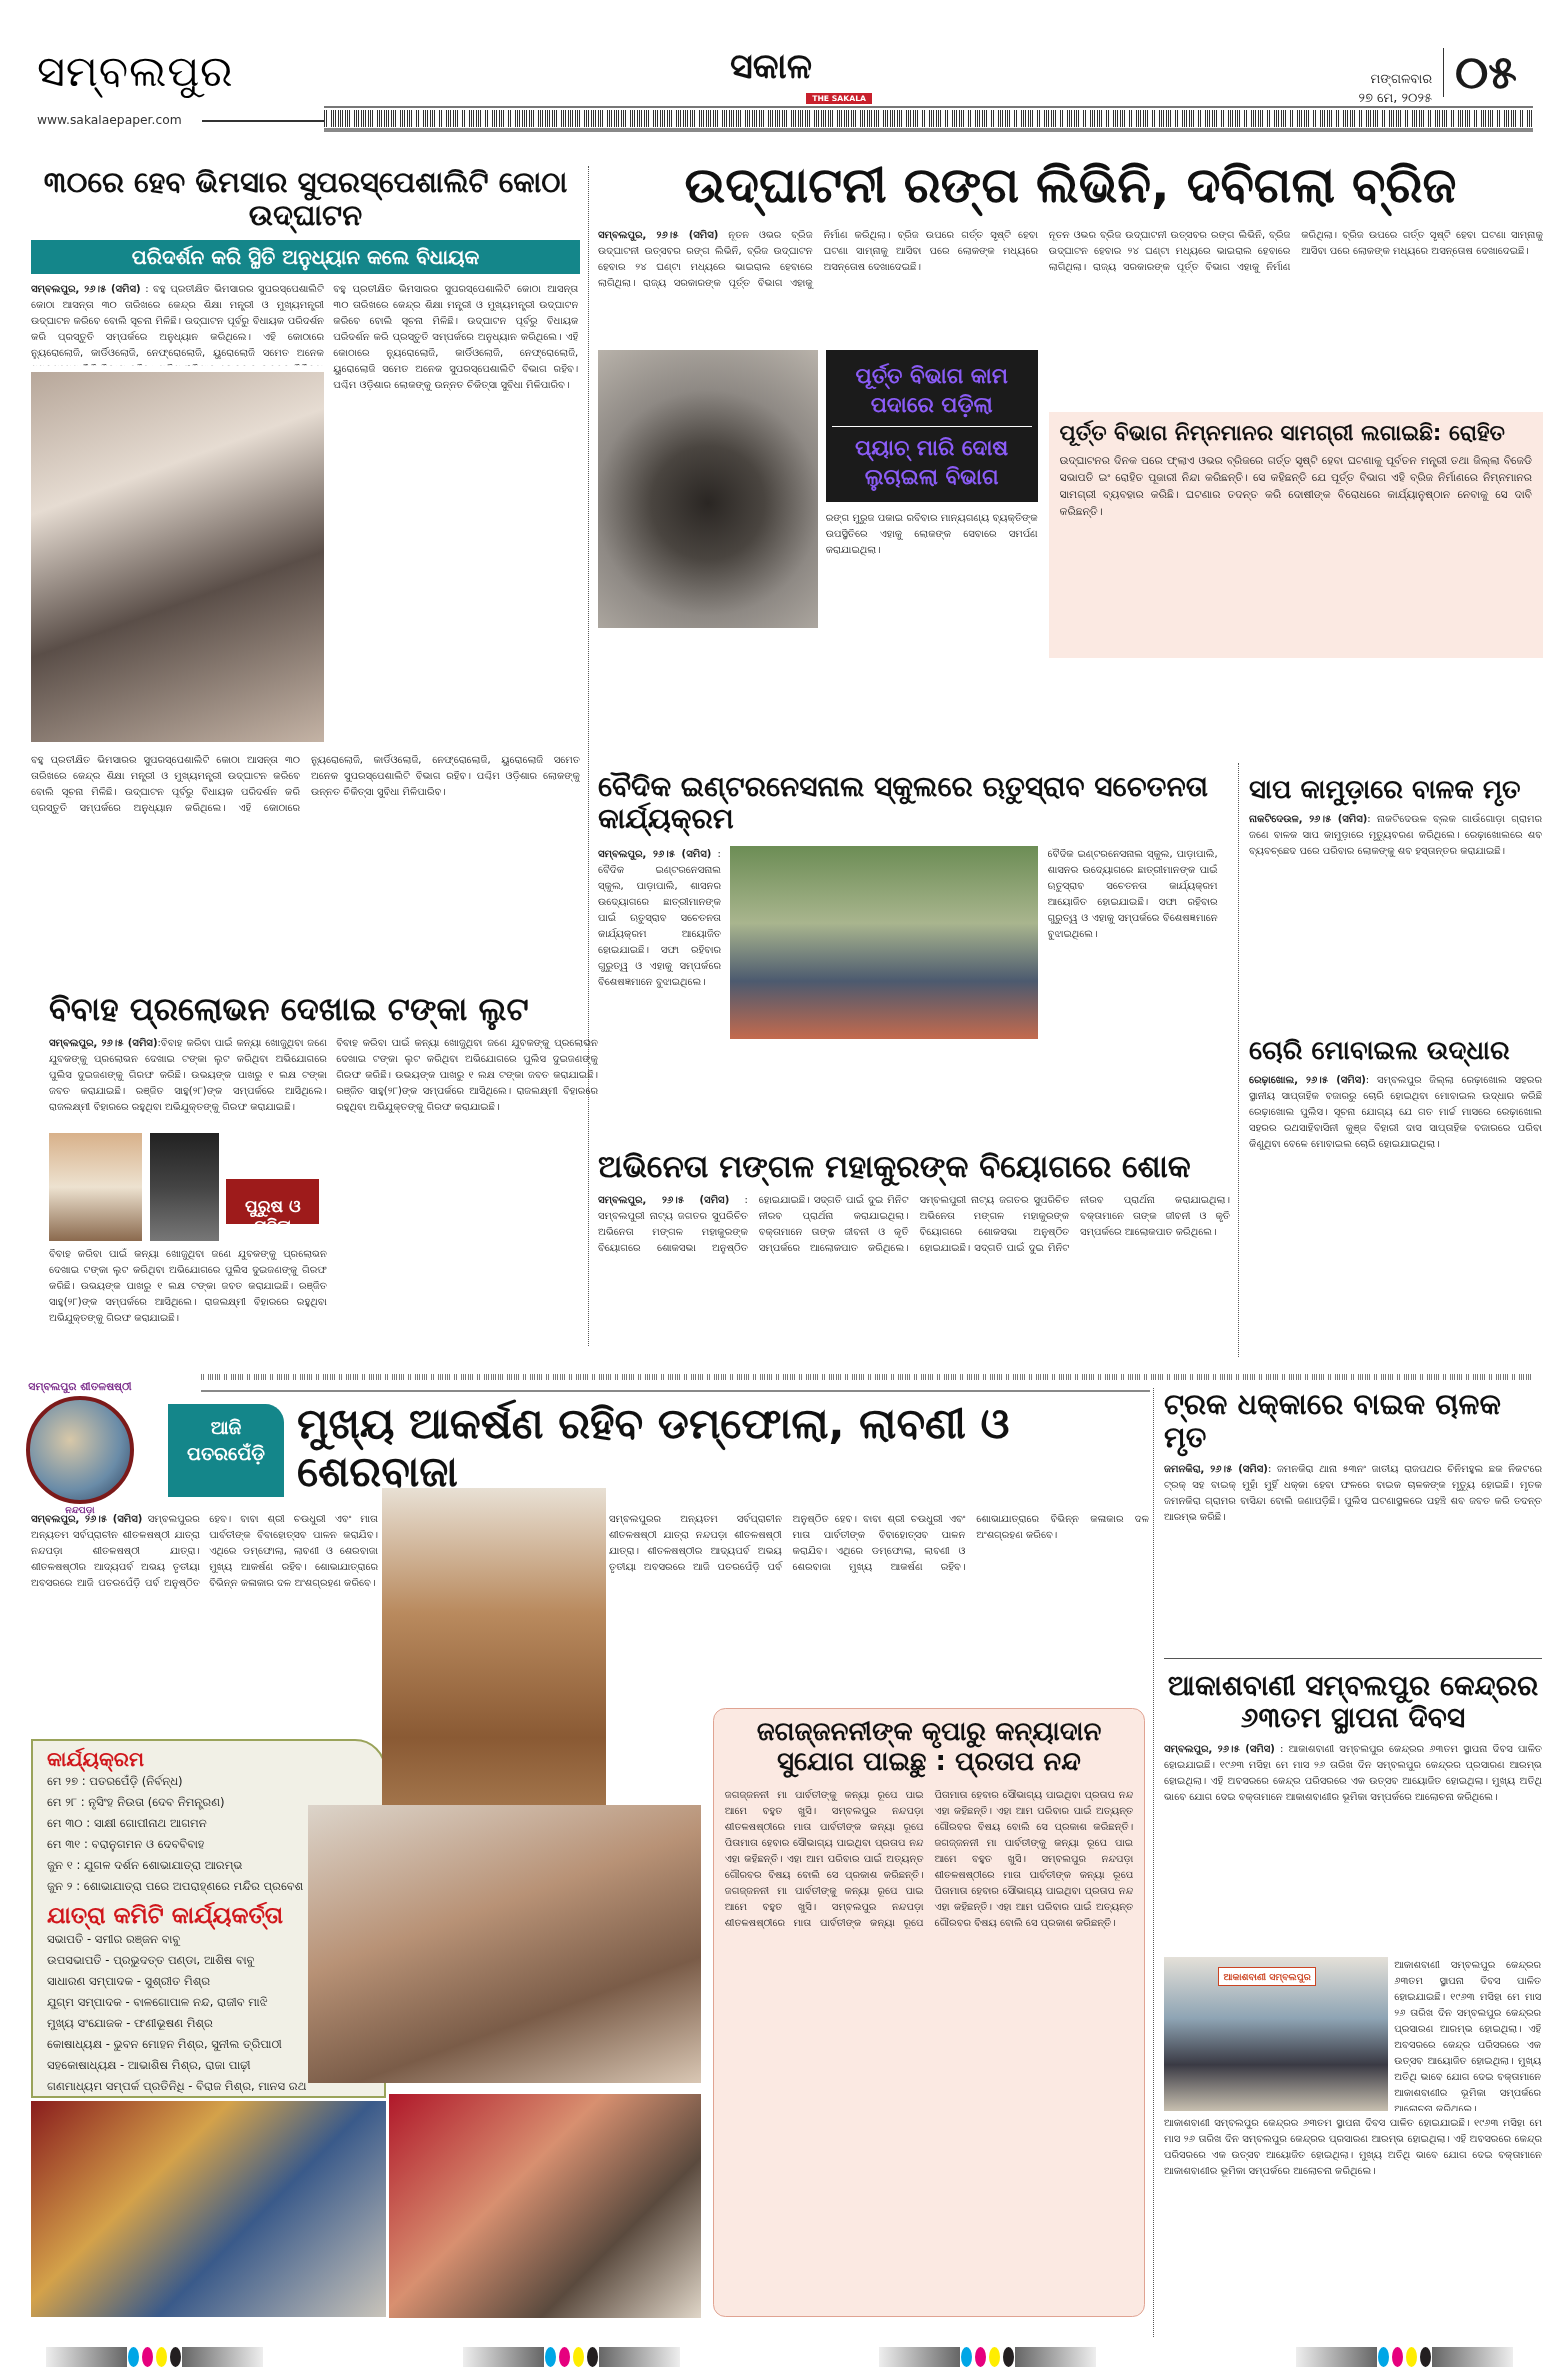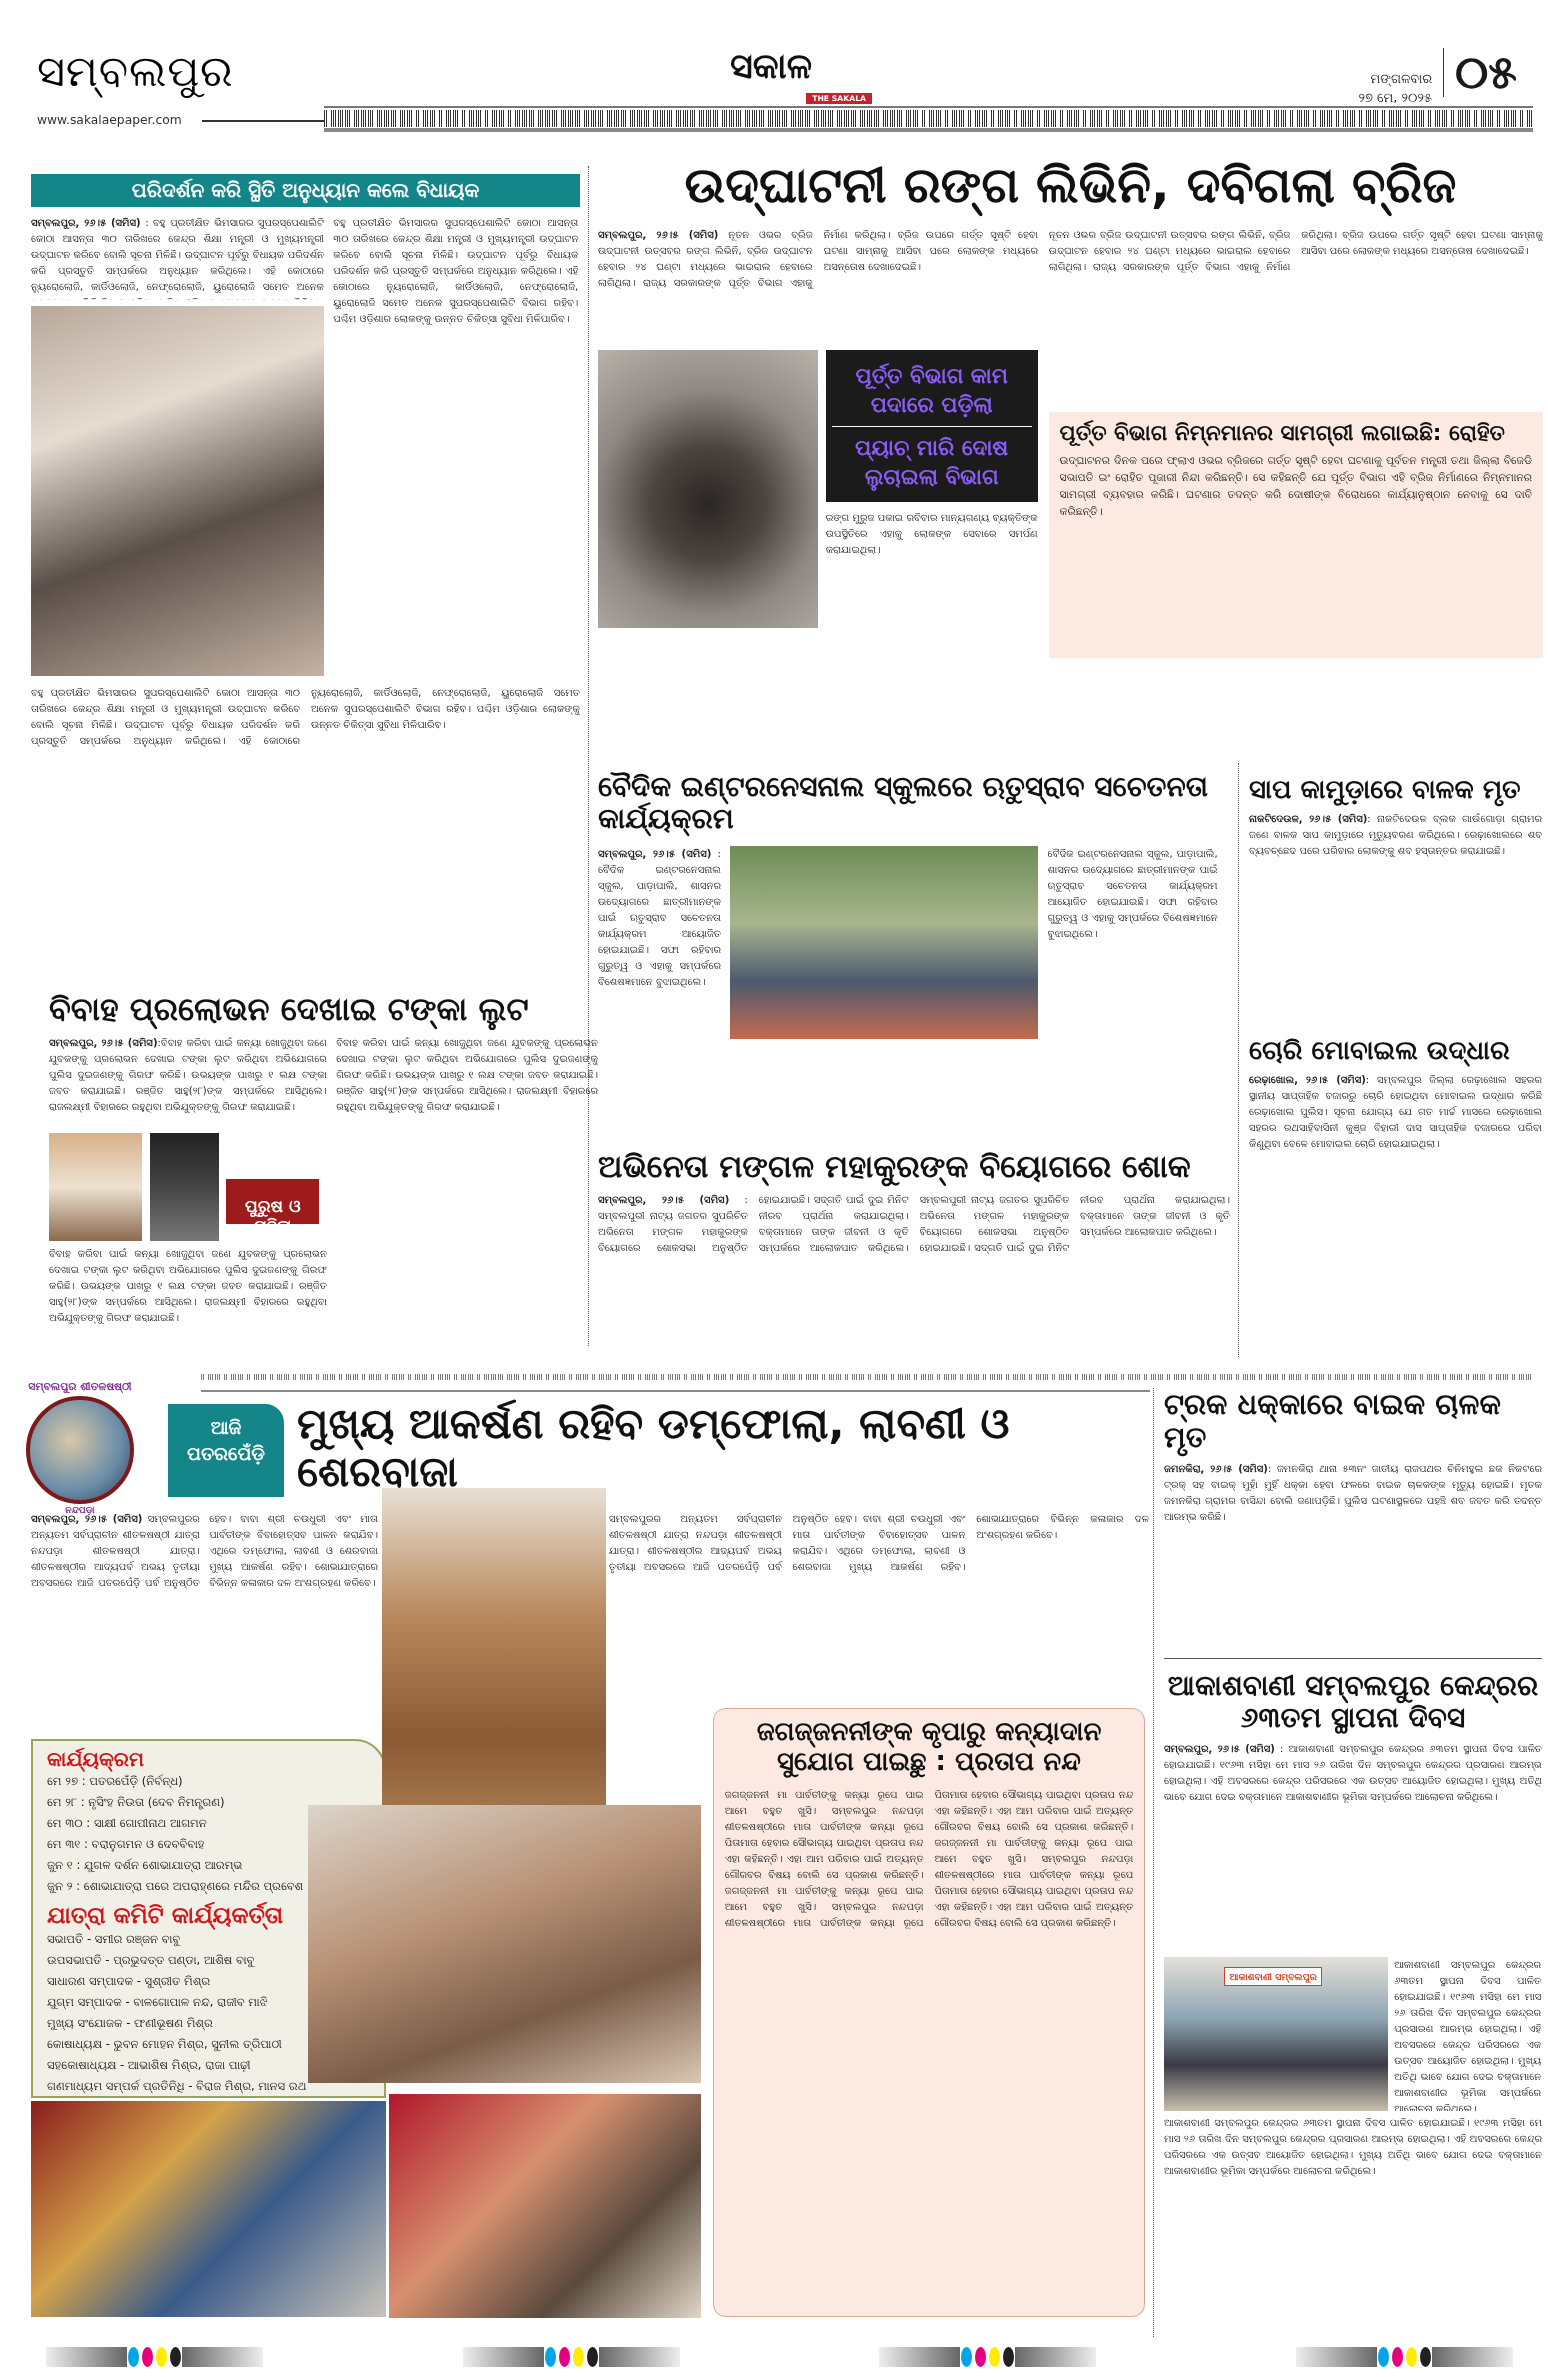--- a/index.html
+++ b/index.html
@@ -44,20 +44,21 @@
 <div class="abs dateblock">
   <div>ମଙ୍ଗଳବାର</div>
   <div>୨୭ ମେ, ୨୦୨୫</div>
 </div>
 <div class="abs pageno">୦୫</div>
 <div class="abs rule-top"></div>
 <div class="abs barcode"></div>
 <div class="abs rule-bot"></div>
 
 <div class="col" style="left:31px;top:166px;width:549px;height:810px;">
+  <div class="hl" style="font-size:29px;text-align:center;">୩୦ରେ ହେବ ଭିମସାର ସୁପରସ୍ପେଶାଲିଟି କୋଠା ଉଦ୍‌ଘାଟନ</div>
   <div class="teal-bar" style="font-size:20px;padding:4.6px 0;margin-top:7.7px;">ପରିଦର୍ଶନ କରି ସ୍ଥିତି ଅନୁଧ୍ୟାନ କଲେ ବିଧାୟକ</div>
   <div style="display:flex;gap:9.3px;margin-top:7.7px;">
     <div style="width:293px;">
       <div class="body-text" style="height:85px;"><b>ସମ୍ବଲପୁର, ୨୬।୫ (ସମିସ)</b> : <span>ବହୁ ପ୍ରତୀକ୍ଷିତ ଭିମସାରର ସୁପରସ୍ପେଶାଲିଟି କୋଠା ଆସନ୍ତା ୩୦ ତାରିଖରେ କେନ୍ଦ୍ର ଶିକ୍ଷା ମନ୍ତ୍ରୀ ଓ ମୁଖ୍ୟମନ୍ତ୍ରୀ ଉଦ୍‌ଘାଟନ କରିବେ ବୋଲି ସୂଚନା ମିଳିଛି। ଉଦ୍‌ଘାଟନ ପୂର୍ବରୁ ବିଧାୟକ ପରିଦର୍ଶନ କରି ପ୍ରସ୍ତୁତି ସମ୍ପର୍କରେ ଅନୁଧ୍ୟାନ କରିଥିଲେ। ଏହି କୋଠାରେ ନ୍ୟୁରୋଲୋଜି, କାର୍ଡିଓଲୋଜି, ନେଫ୍ରୋଲୋଜି, ୟୁରୋଲୋଜି ସମେତ ଅନେକ ସୁପରସ୍ପେଶାଲିଟି ବିଭାଗ ରହିବ। ପଶ୍ଚିମ ଓଡ଼ିଶାର ଲୋକଙ୍କୁ ଉନ୍ନତ ଚିକିତ୍ସା ସୁବିଧା ମିଳିପାରିବ।</span></div>
       <div class="photo" style="position:relative;width:293px;height:370px;margin-top:6.2px;background:linear-gradient(160deg,#b7a79a,#e6dcd2 30%,#5a4e48 60%,#c4b3a5);"></div>
     </div>
     <div class="body-text" style="width:245px;height:463px;">ବହୁ ପ୍ରତୀକ୍ଷିତ ଭିମସାରର ସୁପରସ୍ପେଶାଲିଟି କୋଠା ଆସନ୍ତା ୩୦ ତାରିଖରେ କେନ୍ଦ୍ର ଶିକ୍ଷା ମନ୍ତ୍ରୀ ଓ ମୁଖ୍ୟମନ୍ତ୍ରୀ ଉଦ୍‌ଘାଟନ କରିବେ ବୋଲି ସୂଚନା ମିଳିଛି। ଉଦ୍‌ଘାଟନ ପୂର୍ବରୁ ବିଧାୟକ ପରିଦର୍ଶନ କରି ପ୍ରସ୍ତୁତି ସମ୍ପର୍କରେ ଅନୁଧ୍ୟାନ କରିଥିଲେ। ଏହି କୋଠାରେ ନ୍ୟୁରୋଲୋଜି, କାର୍ଡିଓଲୋଜି, ନେଫ୍ରୋଲୋଜି, ୟୁରୋଲୋଜି ସମେତ ଅନେକ ସୁପରସ୍ପେଶାଲିଟି ବିଭାଗ ରହିବ। ପଶ୍ଚିମ ଓଡ଼ିଶାର ଲୋକଙ୍କୁ ଉନ୍ନତ ଚିକିତ୍ସା ସୁବିଧା ମିଳିପାରିବ।</div>
   </div>
   <div class="body-text" style="margin-top:7.7px;height:216px;column-count:2;column-gap:10.8px;">ବହୁ ପ୍ରତୀକ୍ଷିତ ଭିମସାରର ସୁପରସ୍ପେଶାଲିଟି କୋଠା ଆସନ୍ତା ୩୦ ତାରିଖରେ କେନ୍ଦ୍ର ଶିକ୍ଷା ମନ୍ତ୍ରୀ ଓ ମୁଖ୍ୟମନ୍ତ୍ରୀ ଉଦ୍‌ଘାଟନ କରିବେ ବୋଲି ସୂଚନା ମିଳିଛି। ଉଦ୍‌ଘାଟନ ପୂର୍ବରୁ ବିଧାୟକ ପରିଦର୍ଶନ କରି ପ୍ରସ୍ତୁତି ସମ୍ପର୍କରେ ଅନୁଧ୍ୟାନ କରିଥିଲେ। ଏହି କୋଠାରେ ନ୍ୟୁରୋଲୋଜି, କାର୍ଡିଓଲୋଜି, ନେଫ୍ରୋଲୋଜି, ୟୁରୋଲୋଜି ସମେତ ଅନେକ ସୁପରସ୍ପେଶାଲିଟି ବିଭାଗ ରହିବ। ପଶ୍ଚିମ ଓଡ଼ିଶାର ଲୋକଙ୍କୁ ଉନ୍ନତ ଚିକିତ୍ସା ସୁବିଧା ମିଳିପାରିବ।</div>
 </div>
@@ -185,21 +186,21 @@
   <div class="hl" style="font-size:29px;">ଟ୍ରକ ଧକ୍କାରେ ବାଇକ ଚାଳକ ମୃତ</div>
   <div class="body-text" style="margin-top:6.2px;height:208px;"><b>ଜମନକିରା, ୨୬।୫ (ସମିସ)</b>: <span>ଜମନକିରା ଥାନା ୫୩ନଂ ଜାତୀୟ ରାଜପଥର ଚିନିମହୁଲ ଛକ ନିକଟରେ ଟ୍ରକ୍ ସହ ବାଇକ୍ ମୁହାଁ ମୁହିଁ ଧକ୍କା ହେବା ଫଳରେ ବାଇକ ଚାଳକଙ୍କ ମୃତ୍ୟୁ ହୋଇଛି। ମୃତକ ଜମନକିରା ଗ୍ରାମର ବାସିନ୍ଦା ବୋଲି ଜଣାପଡ଼ିଛି। ପୁଲିସ ଘଟଣାସ୍ଥଳରେ ପହଞ୍ଚି ଶବ ଜବତ କରି ତଦନ୍ତ ଆରମ୍ଭ କରିଛି।</span></div>
 </div>
 <div class="hline" style="left:1164px;width:378px;top:1658px;height:0.8px;"></div>
 
 <div class="col" style="left:1164px;top:1670px;width:378px;height:648px;">
   <div class="hl" style="font-size:28px;text-align:center;">ଆକାଶବାଣୀ ସମ୍ବଲପୁର କେନ୍ଦ୍ରର ୬୩ତମ ସ୍ଥାପନା ଦିବସ</div>
   <div class="body-text" style="margin-top:6.2px;height:216px;"><b>ସମ୍ବଲପୁର, ୨୬।୫ (ସମିସ)</b> : <span>ଆକାଶବାଣୀ ସମ୍ବଲପୁର କେନ୍ଦ୍ରର ୬୩ତମ ସ୍ଥାପନା ଦିବସ ପାଳିତ ହୋଇଯାଇଛି। ୧୯୬୩ ମସିହା ମେ ମାସ ୨୬ ତାରିଖ ଦିନ ସମ୍ବଲପୁର କେନ୍ଦ୍ରର ପ୍ରସାରଣ ଆରମ୍ଭ ହୋଇଥିଲା। ଏହି ଅବସରରେ କେନ୍ଦ୍ର ପରିସରରେ ଏକ ଉତ୍ସବ ଆୟୋଜିତ ହୋଇଥିଲା। ମୁଖ୍ୟ ଅତିଥି ଭାବେ ଯୋଗ ଦେଇ ବକ୍ତାମାନେ ଆକାଶବାଣୀର ଭୂମିକା ସମ୍ପର୍କରେ ଆଲୋଚନା କରିଥିଲେ।</span></div>
   <div style="display:flex;gap:6.2px;">
     <div class="photo" style="position:relative;width:224px;height:154px;background:linear-gradient(180deg,#e4e0d8,#8ea4b4 40%,#3a3a44 70%,#c8c0b0);">
-      <div style="position:absolute;left:54px;top:10.8px;background:#fff;border:1.5px solid #c42;color:#c42;font-size:9.3px;font-weight:bold;padding:2.3px 4.6px;margin-left:6px;">ଆକାଶବାଣୀ ସମ୍ବଲପୁର</div>
+      <div style="position:absolute;left:54px;top:10.8px;background:#fff;border:1.5px solid #c42;color:#c42;font-size:9.3px;font-weight:bold;padding:2.3px 4.6px;">ଆକାଶବାଣୀ ସମ୍ବଲପୁର</div>
     </div>
     <div class="body-text" style="width:147px;height:154px;">ଆକାଶବାଣୀ ସମ୍ବଲପୁର କେନ୍ଦ୍ରର ୬୩ତମ ସ୍ଥାପନା ଦିବସ ପାଳିତ ହୋଇଯାଇଛି। ୧୯୬୩ ମସିହା ମେ ମାସ ୨୬ ତାରିଖ ଦିନ ସମ୍ବଲପୁର କେନ୍ଦ୍ରର ପ୍ରସାରଣ ଆରମ୍ଭ ହୋଇଥିଲା। ଏହି ଅବସରରେ କେନ୍ଦ୍ର ପରିସରରେ ଏକ ଉତ୍ସବ ଆୟୋଜିତ ହୋଇଥିଲା। ମୁଖ୍ୟ ଅତିଥି ଭାବେ ଯୋଗ ଦେଇ ବକ୍ତାମାନେ ଆକାଶବାଣୀର ଭୂମିକା ସମ୍ପର୍କରେ ଆଲୋଚନା କରିଥିଲେ।</div>
   </div>
   <div class="body-text" style="margin-top:4.6px;height:208px;">ଆକାଶବାଣୀ ସମ୍ବଲପୁର କେନ୍ଦ୍ରର ୬୩ତମ ସ୍ଥାପନା ଦିବସ ପାଳିତ ହୋଇଯାଇଛି। ୧୯୬୩ ମସିହା ମେ ମାସ ୨୬ ତାରିଖ ଦିନ ସମ୍ବଲପୁର କେନ୍ଦ୍ରର ପ୍ରସାରଣ ଆରମ୍ଭ ହୋଇଥିଲା। ଏହି ଅବସରରେ କେନ୍ଦ୍ର ପରିସରରେ ଏକ ଉତ୍ସବ ଆୟୋଜିତ ହୋଇଥିଲା। ମୁଖ୍ୟ ଅତିଥି ଭାବେ ଯୋଗ ଦେଇ ବକ୍ତାମାନେ ଆକାଶବାଣୀର ଭୂମିକା ସମ୍ପର୍କରେ ଆଲୋଚନା କରିଥିଲେ।</div>
 </div>
 
 <div id="printmarks">
     <div class="printbar" style="left: 46px;">
       <div class="grad"></div>
       <div class="ink" style="background: rgb(0, 166, 230);"></div>

